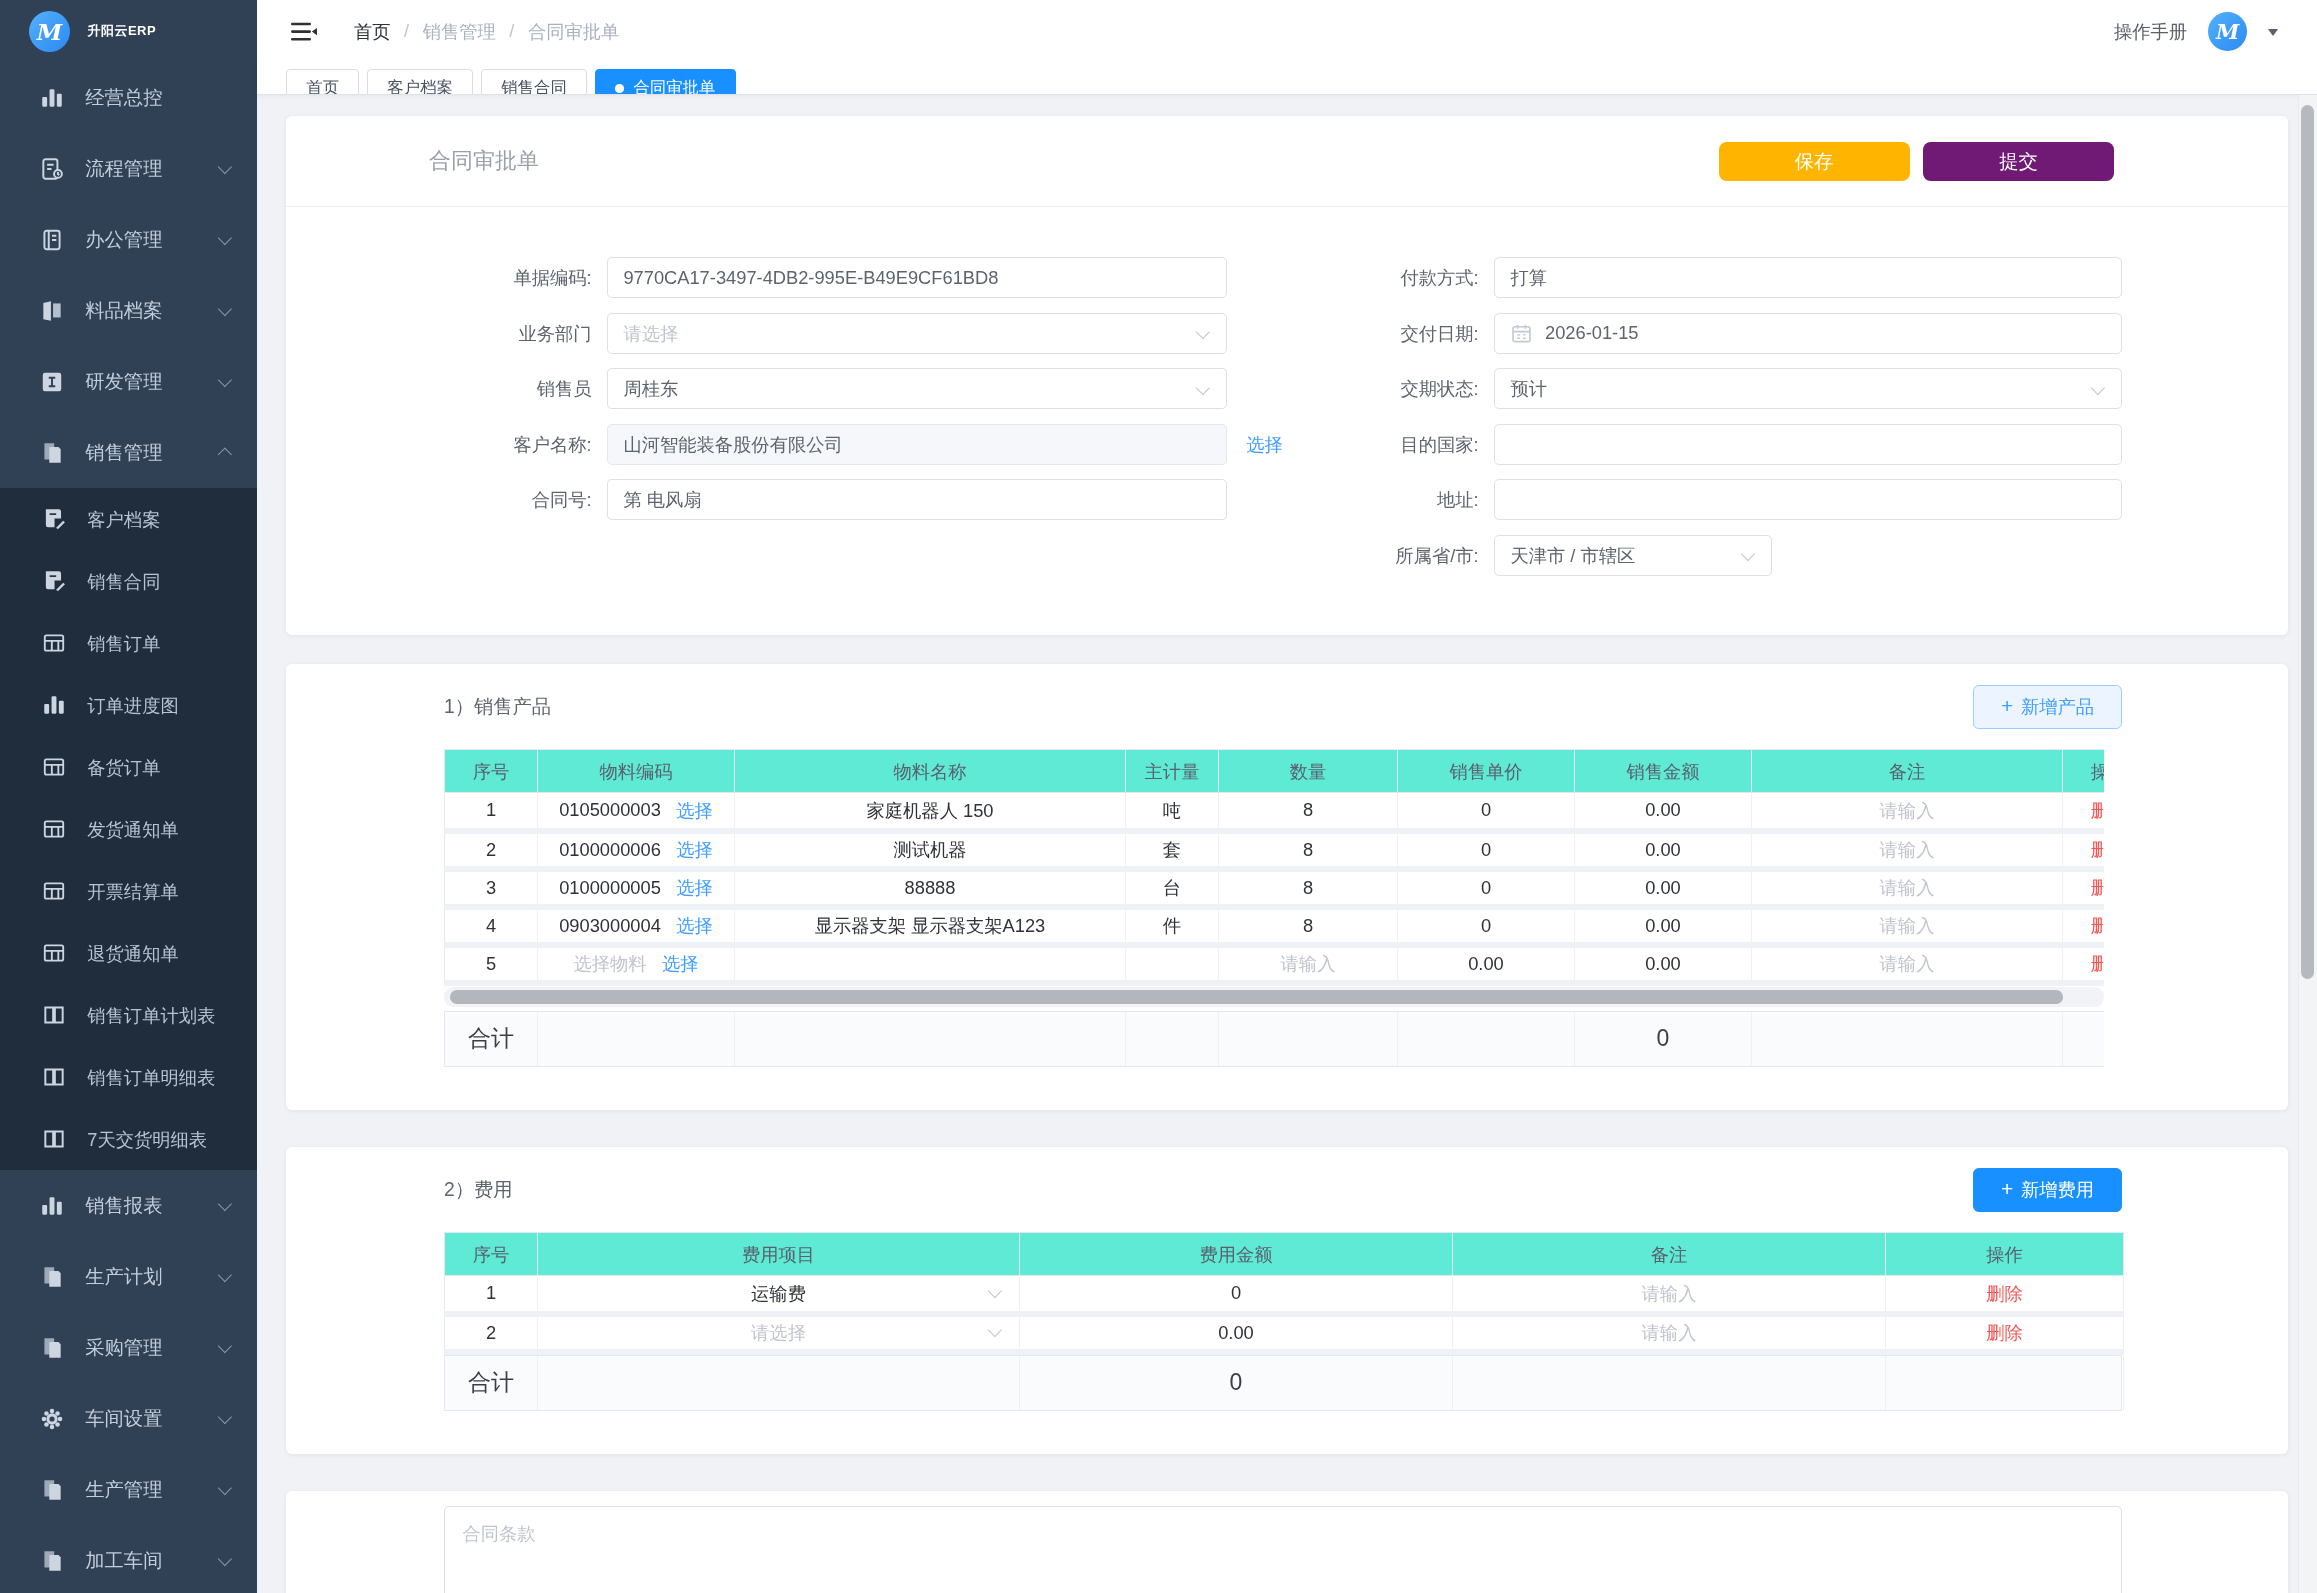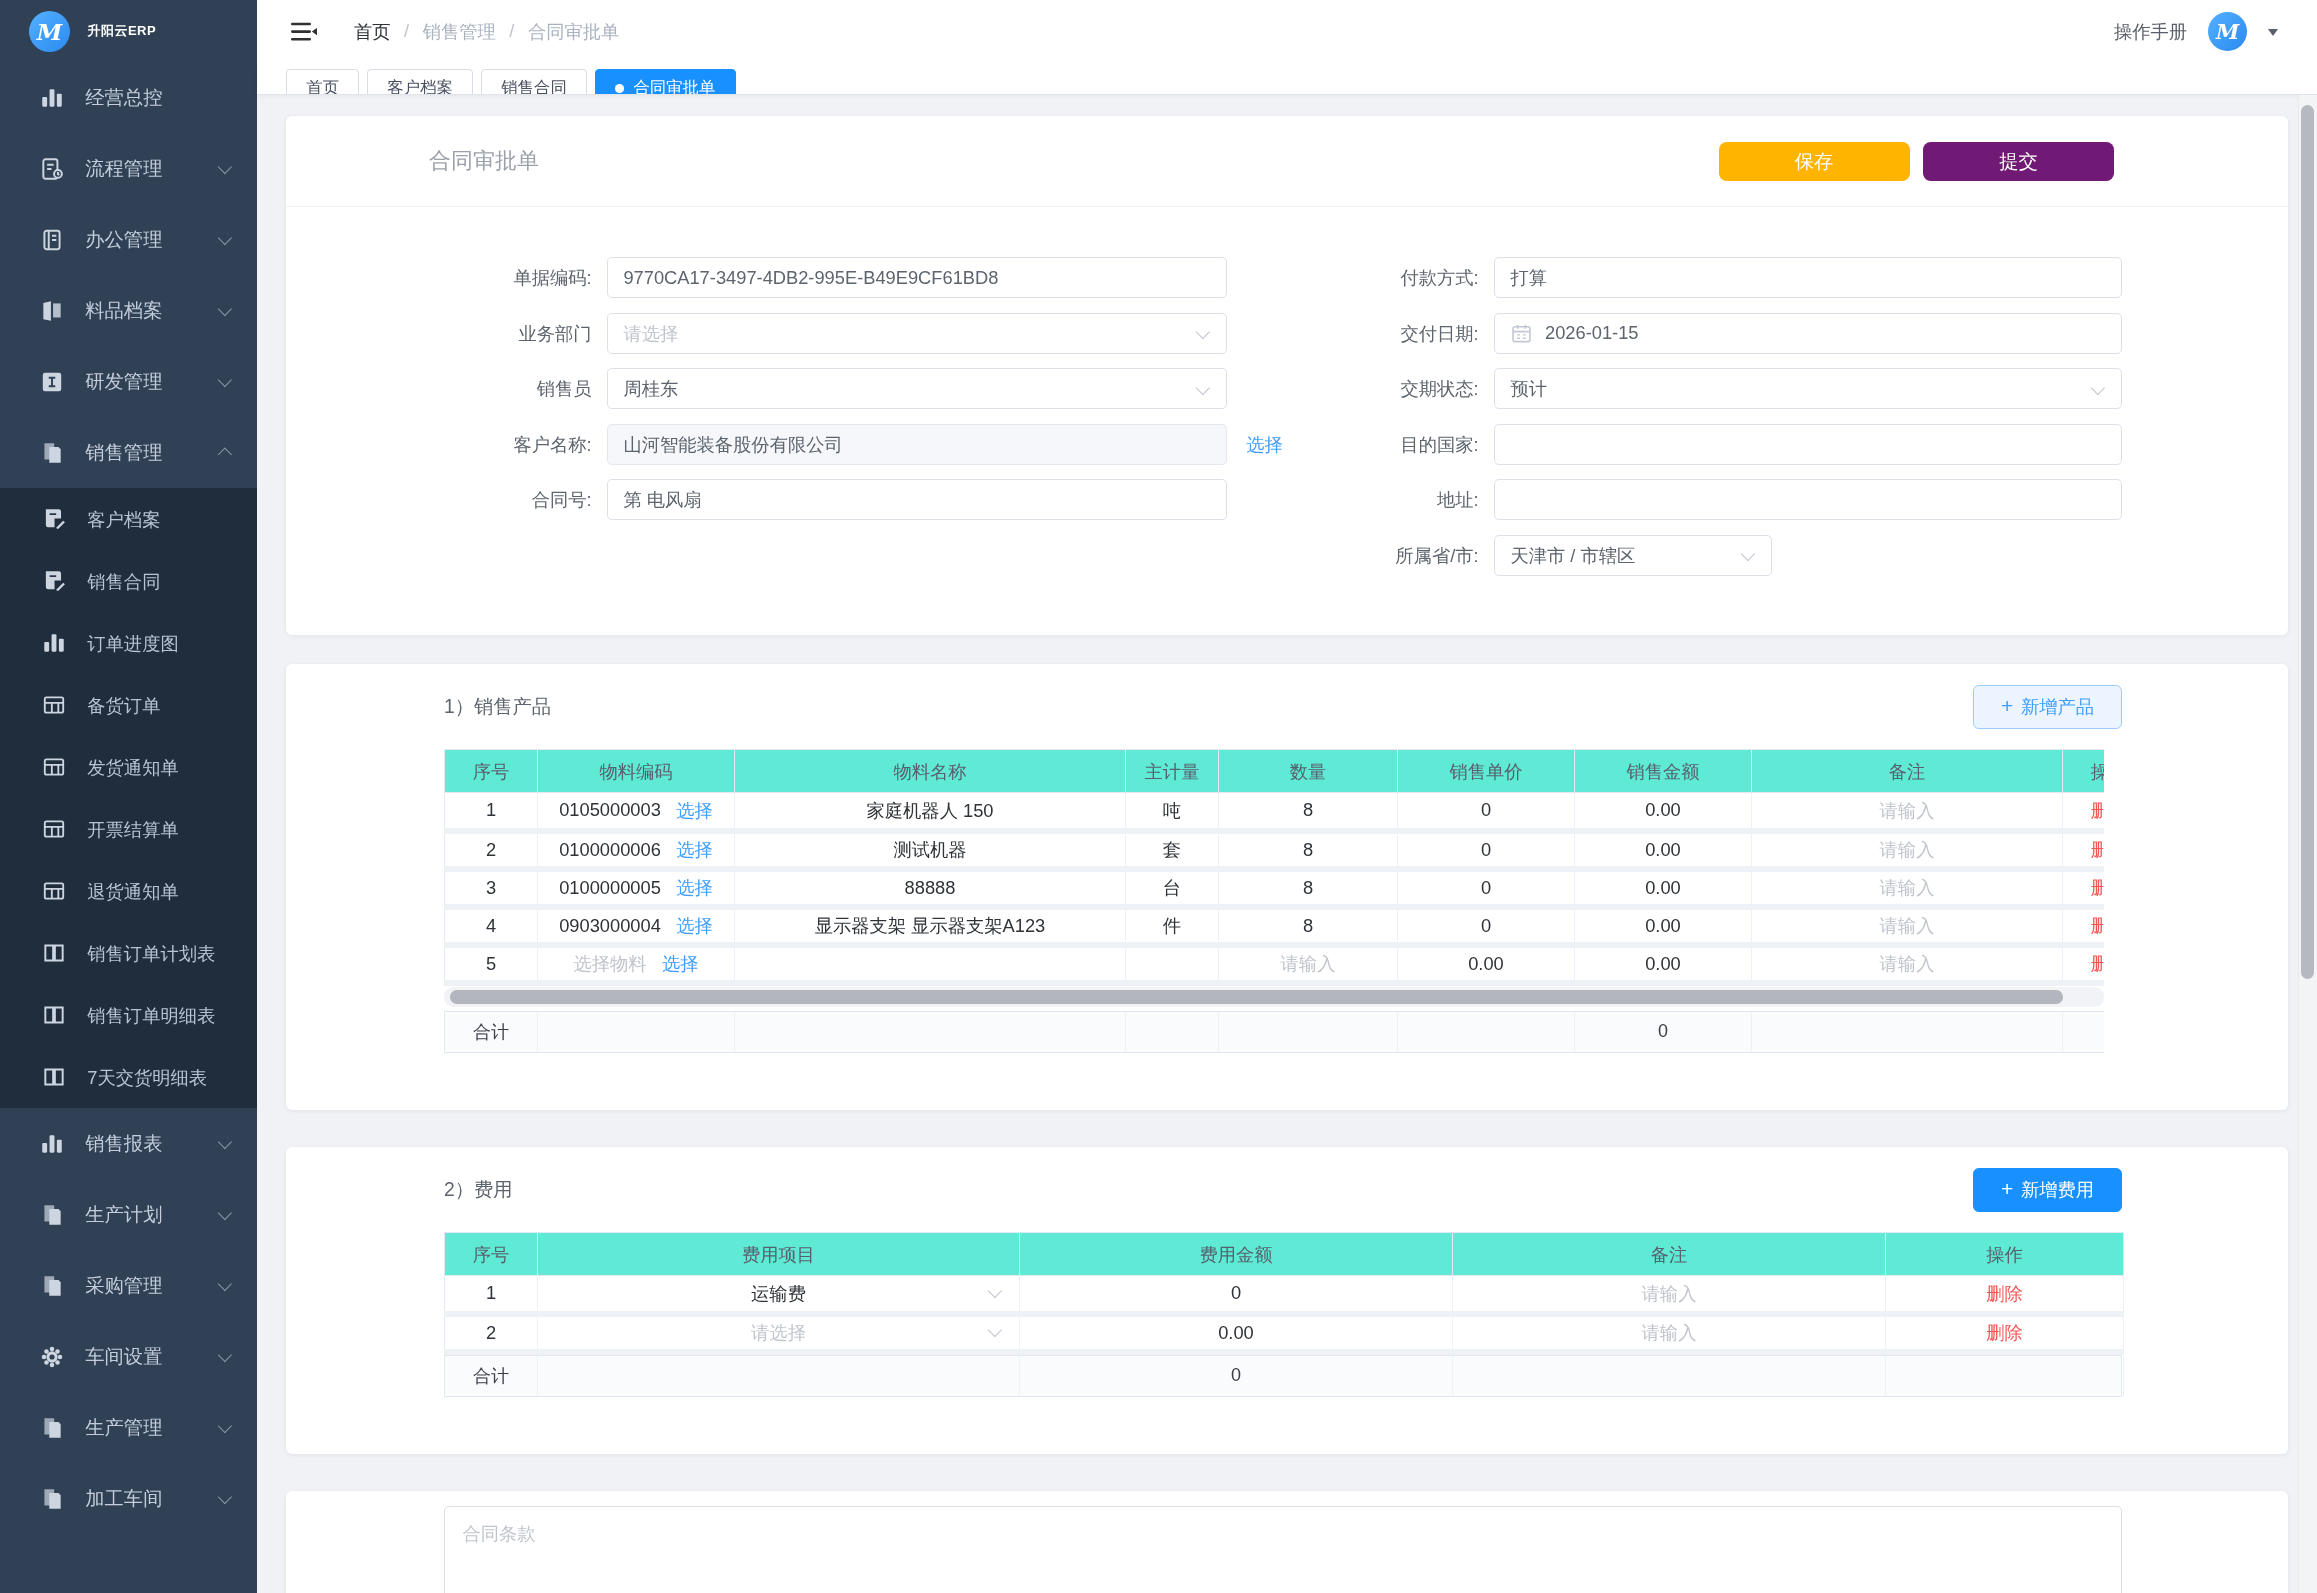--- a/index.html
+++ b/index.html
@@ -97,21 +97,21 @@
   .tbl tr td:first-child,.tbl tr th:first-child{border-left:1px solid #e4e9f1}
   .cellcode{display:inline-flex;gap:15.4px;align-items:center}
   .link{color:#409eff;cursor:pointer}
   .danger{color:#f45656;cursor:pointer}
   .cell-arrow{position:absolute;right:19.3px;top:50%;margin-top:-7.7px;width:9.7px;height:9.7px;
     border-right:1.7px solid #c0c4cc;border-bottom:1.7px solid #c0c4cc;transform:rotate(45deg)}
 
   .hscroll{width:1660px;height:19.3px;margin-top:1.9px;position:relative;background:#f2f3f6;border-radius:9.7px}
   .hthumb{position:absolute;left:5.8px;top:2.9px;height:13.5px;width:1613px;background:#b3b7bd;border-radius:6.8px;cursor:pointer}
 
-  .totalrow{display:grid;height:42px;background:#fafbfd;border:1px solid #e4e9f1;font-size:18px;color:#3a3f46}
+  .totalrow{display:grid;height:56px;background:#fafbfd;border:1px solid #e4e9f1;font-size:23px;color:#3a3f46}
   .totalwrap-clip{width:1660px;overflow:hidden;margin-top:3.9px}
   .tcell{display:flex;align-items:center;justify-content:center;border-right:1px solid #edf0f6;height:100%}
 
   .fees-tblwrap{margin-top:13.5px}
 
   
   .card-terms{height:232px;padding:15.4px 166px 0 158px}
   .terms-box{width:100%;height:193px;border:1px solid #dcdfe6;border-radius:4.8px;padding:13.5px 17.4px;
     font-size:18.3px;color:#c0c4cc;cursor:text}
 
@@ -206,20 +206,29 @@
           </div>
           <div class="s-item">
             <span class="ico">
               <svg viewBox="0 0 24 24">
                 <path d="M4.5 3h12a2 2 0 0 1 2 2v6.5h-6v8H6.5a2 2 0 0 1-2-2z" fill="currentColor"></path>
                 <path d="M14.5 19.5l6-6 1.6 1.6-6 6h-1.6z" fill="currentColor"></path>
                 <path d="M8 7.5h6" stroke="#26364a" stroke-width="1.6"></path>
               </svg>
             </span>
             <span class="lbl">销售合同</span>
+          </div>
+          <div class="s-item">
+            <span class="ico">
+              <svg viewBox="0 0 24 24" fill="none" stroke="currentColor" stroke-width="1.7">
+                <rect x="3.5" y="5" width="17" height="14" rx="1.5"></rect>
+                <path d="M3.5 10h17M10 10v9M16 10v9"></path>
+              </svg>
+            </span>
+            <span class="lbl">销售订单</span>
           </div>
           <div class="s-item">
             <span class="ico">
               <svg viewBox="0 0 24 24" fill="currentColor">
                 <rect x="3" y="11" width="4.5" height="9" rx="1"></rect>
                 <rect x="9.75" y="4" width="4.5" height="16" rx="1"></rect>
                 <rect x="16.5" y="8" width="4.5" height="12" rx="1"></rect>
               </svg>
             </span>
             <span class="lbl">订单进度图</span>

